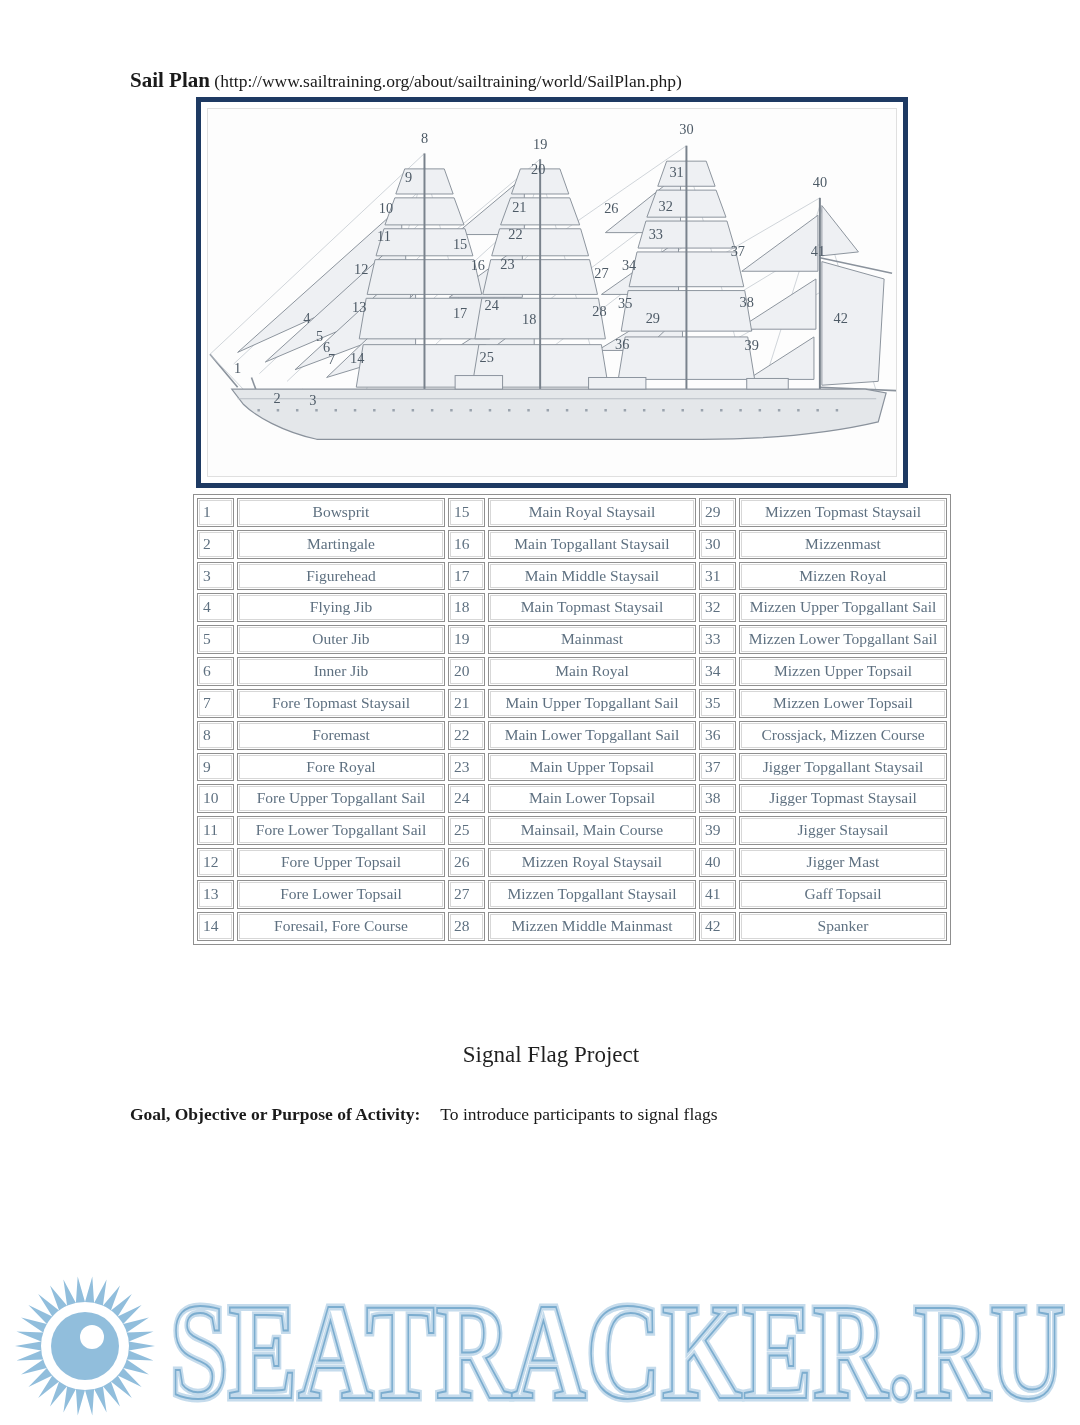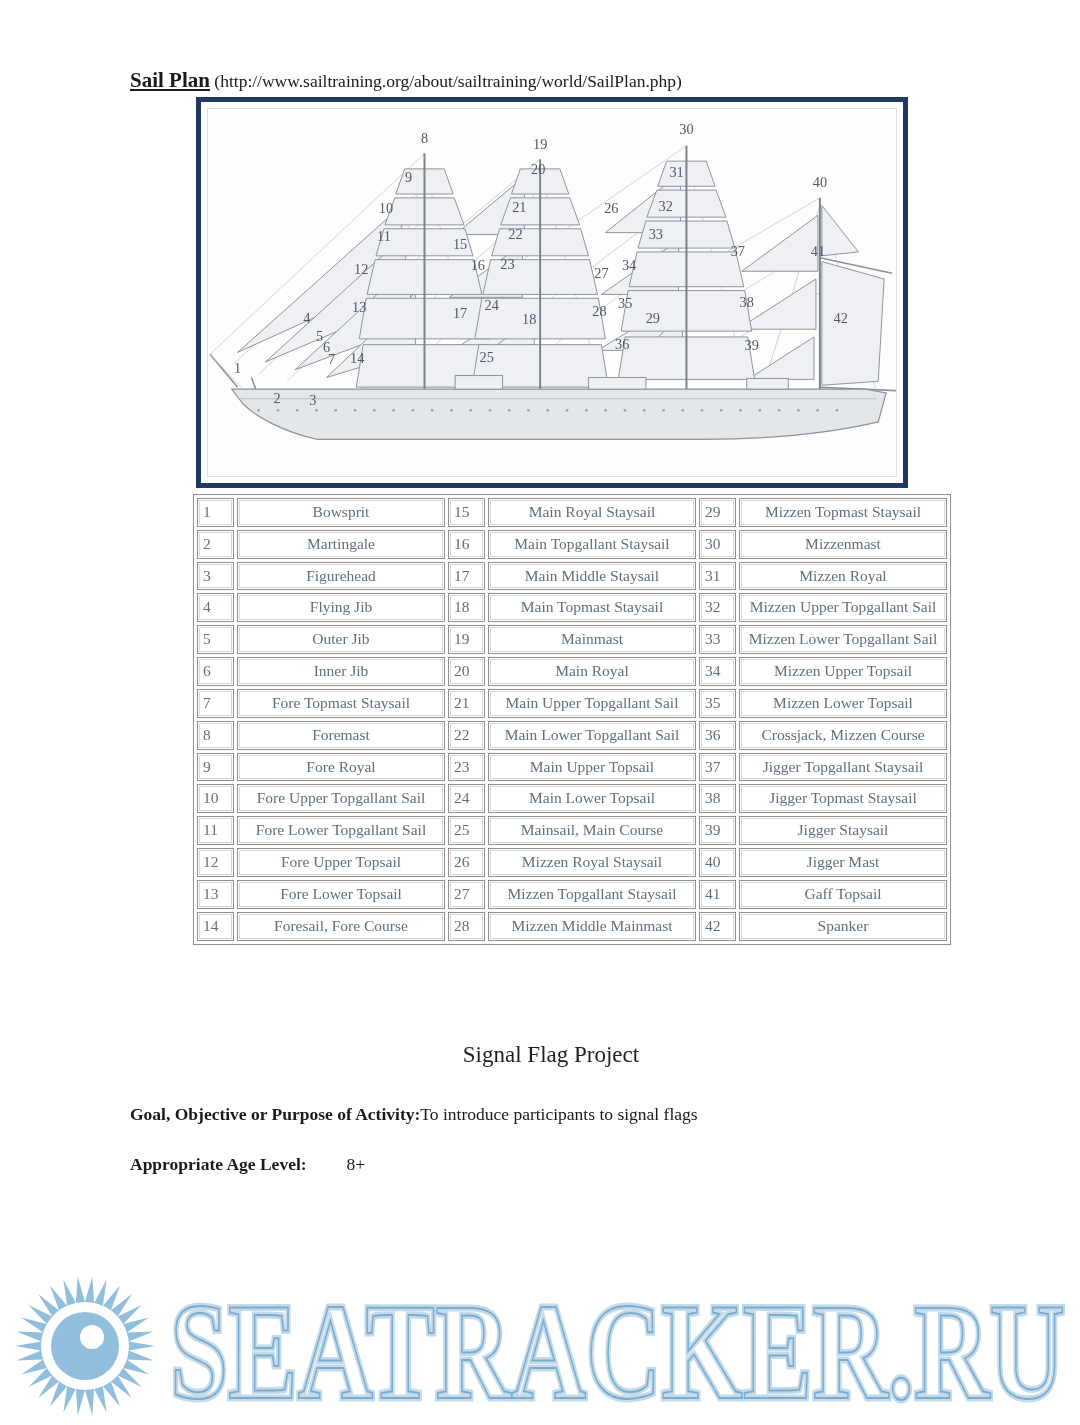--- a/index.html
+++ b/index.html
@@ -10,21 +10,21 @@
     --watermark-halo:#c2daeb;
     --text:#1a1a1a;
     --drawing:#8a929c;
     --sail-fill:#eef0f3;
   }
   html,body{margin:0;padding:0;background:#fff;}
   .page{position:relative;width:1080px;height:1425px;background:#fff;overflow:hidden;
         font-family:"Liberation Serif","DejaVu Serif",serif;color:var(--text);}
 
   .doc-title{position:absolute;left:130px;top:68px;font-size:17.5px;}
-  .doc-title .t-bold{font-weight:bold;font-size:21px;text-decoration:underline;}
+  .doc-title .t-bold{font-weight:bold;font-size:21px;}
 
   .frame{position:absolute;left:196px;top:97px;width:712px;height:391px;box-sizing:border-box;
          border:5px solid var(--frame-border);background:#fff;padding:6px;}
   .frame-inner{width:100%;height:100%;border:1px solid #e0e0e0;box-sizing:border-box;background:#fdfdfd;}
   .frame-inner svg{display:block;width:100%;height:100%;}
 
   .sail{fill:var(--sail-fill);stroke:var(--drawing);stroke-width:1;}
   .mast{stroke:#79828c;stroke-width:2;}
   .rig{stroke:#c3c9d0;stroke-width:.8;fill:none;}
   .spar{stroke:var(--drawing);stroke-width:1.6;fill:none;}
@@ -40,21 +40,21 @@
   table.parts td.num{width:26px;text-align:left;padding-left:5px;}
   table.parts td.name{width:198px;text-align:center;margin-left:8px;}
 
   .section-heading{position:absolute;left:130px;top:1042px;width:842px;text-align:center;
         font-family:Liberation Serif, serif;font-size:23px;color:#1f1f1f;}
 
   .fields{position:absolute;left:130px;top:1104px;width:860px;font-size:17.5px;}
   .field{margin-bottom:28.5px;line-height:1.2;}
   .flabel{font-weight:bold;}
   .fvalue{margin-left:40px;}
-  .field:first-child .fvalue{margin-left:0;}
+  .field:first-child .fvalue{margin-left:20px;}
 
   .watermark{position:absolute;left:0;top:1258px;width:1080px;height:167px;pointer-events:none;opacity:.95;}
   .wm-text{font-family:"Liberation Serif","DejaVu Serif",serif;font-weight:bold;fill:none;}
   .wm-halo{stroke:var(--watermark-halo);stroke-width:7;}
   .wm-line{stroke:var(--watermark);stroke-width:2;}
 </style>
 </head>
 <body>
 
 <div class="page">
@@ -326,21 +326,20 @@
           <td class="num">42</td>
           <td class="name">Spanker</td>
         </tr>
       </tbody>
   </table>
 
   <div class="section-heading">Signal Flag Project</div>
 
   <div class="fields">
       <div class="field"><span class="flabel">Goal, Objective or Purpose of Activity:</span><span class="fvalue">To introduce participants to signal flags</span></div>
-      <div class="field"><span class="flabel">Appropriate Age Level:</span><span class="fvalue">8+</span></div>
     </div>
 
   <svg class="watermark" viewBox="0 0 1080 167">
     <g transform="translate(85,88)">
       <polygon points="70.0,0.0 43.8,4.6 68.5,14.6 41.8,13.6 63.9,28.5 38.1,22.0 56.6,41.1 32.7,29.4 46.8,52.0 25.9,35.6 35.0,60.6 17.9,40.2 21.6,66.6 9.1,43.0 7.3,69.6 0.0,44.0 -7.3,69.6 -9.1,43.0 -21.6,66.6 -17.9,40.2 -35.0,60.6 -25.9,35.6 -46.8,52.0 -32.7,29.4 -56.6,41.1 -38.1,22.0 -63.9,28.5 -41.8,13.6 -68.5,14.6 -43.8,4.6 -70.0,0.0 -43.8,-4.6 -68.5,-14.6 -41.8,-13.6 -63.9,-28.5 -38.1,-22.0 -56.6,-41.1 -32.7,-29.4 -46.8,-52.0 -25.9,-35.6 -35.0,-60.6 -17.9,-40.2 -21.6,-66.6 -9.1,-43.0 -7.3,-69.6 -0.0,-44.0 7.3,-69.6 9.1,-43.0 21.6,-66.6 17.9,-40.2 35.0,-60.6 25.9,-35.6 46.8,-52.0 32.7,-29.4 56.6,-41.1 38.1,-22.0 63.9,-28.5 41.8,-13.6 68.5,-14.6 43.8,-4.6" fill="#8cbbdb"></polygon>
       <circle r="44" fill="#ffffff"></circle>
       <circle r="34" fill="#8cbbdb"></circle>
       <circle cx="7" cy="-9" r="12" fill="#ffffff"></circle>
     </g>
     <text class="wm-text wm-halo" x="170" y="140" font-size="138" textLength="895" lengthAdjust="spacingAndGlyphs">SEATRACKER.RU</text>

